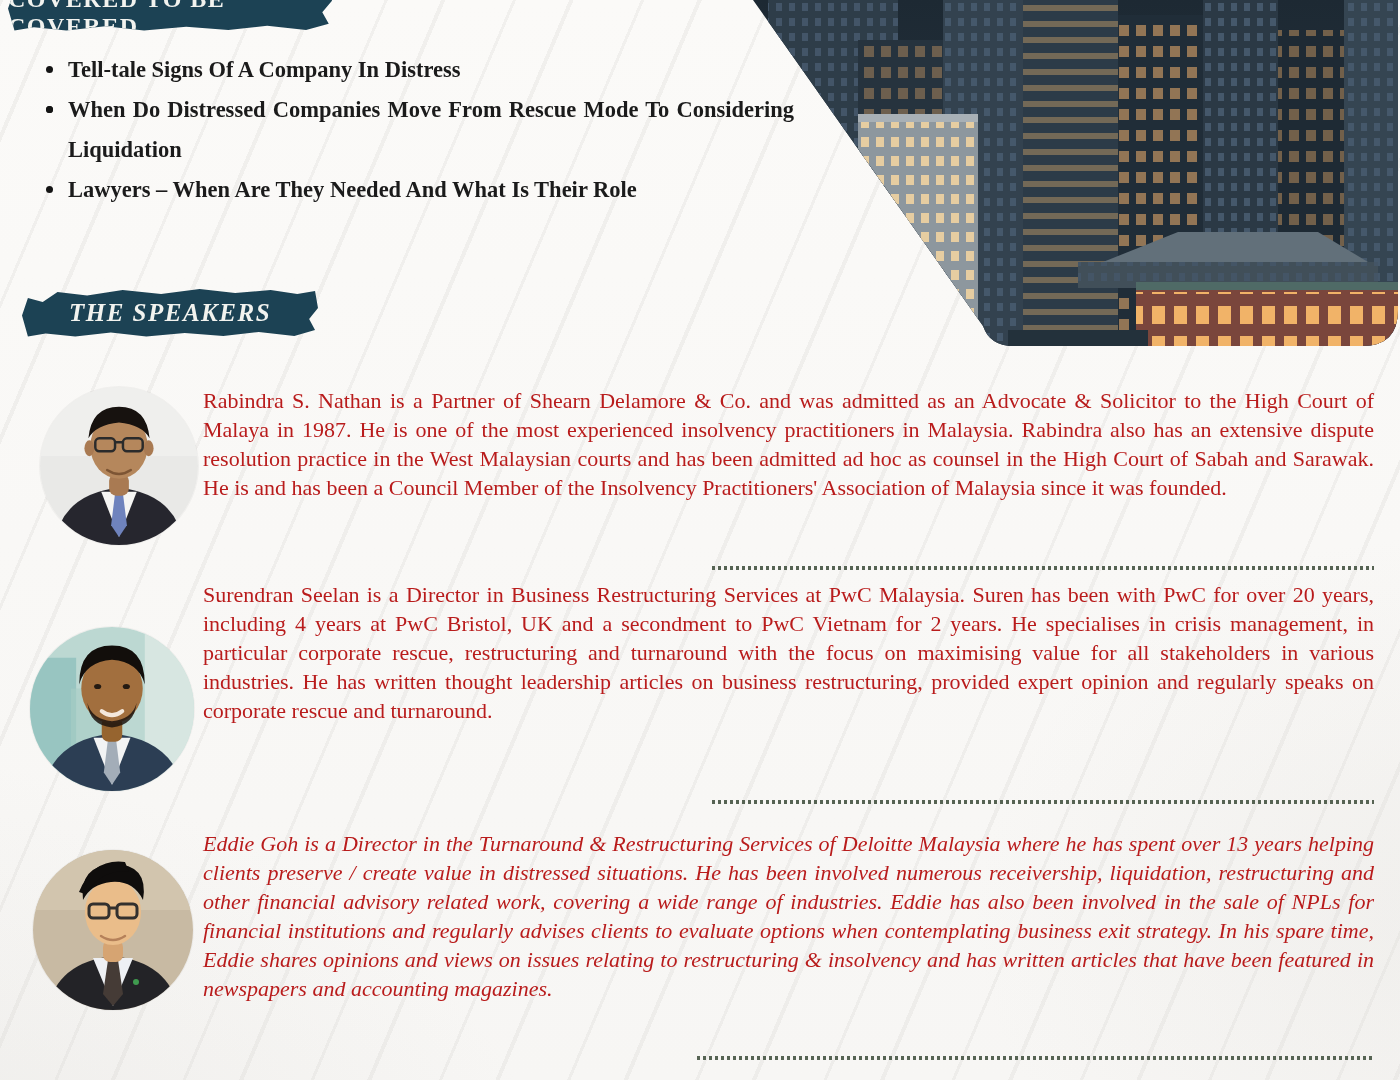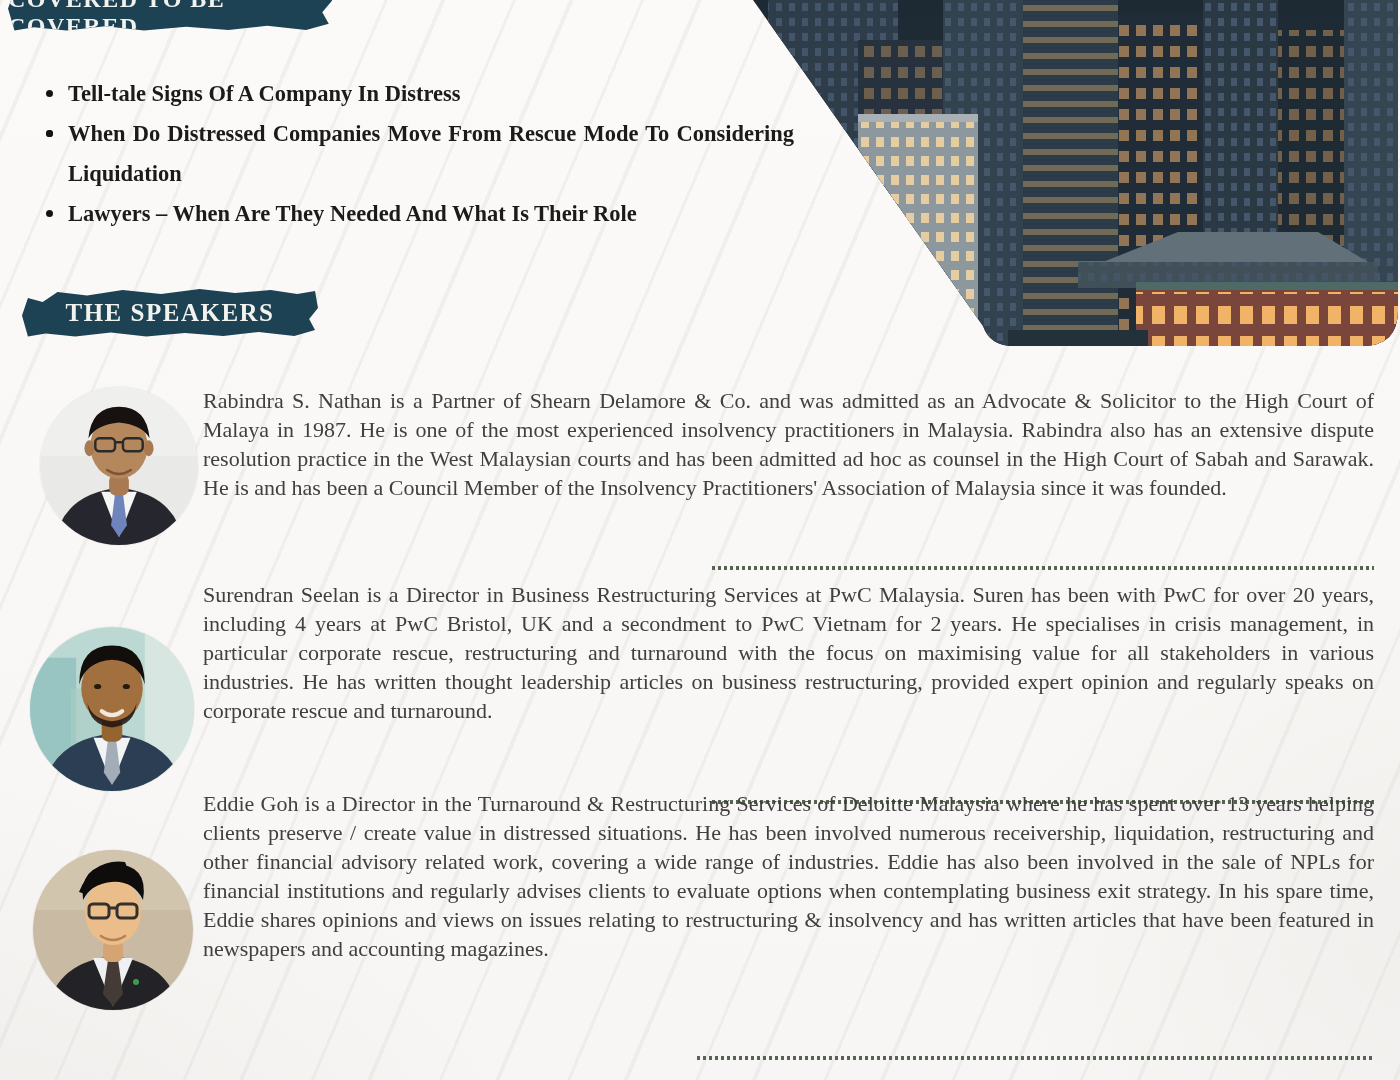--- a/index.html
+++ b/index.html
@@ -31,27 +31,26 @@
     display:flex; align-items:center; justify-content:center;
     color:#f2f3ef;
     font-weight:700;
     letter-spacing:1.5px;
     clip-path:polygon(0% 55%, 2% 20%, 7% 28%, 12% 8%, 22% 15%, 34% 4%, 47% 12%, 60% 2%,
       72% 10%, 84% 4%, 93% 12%, 99% 6%, 100% 40%, 97% 62%, 99% 84%, 92% 96%, 80% 88%,
       68% 96%, 55% 90%, 42% 97%, 30% 89%, 18% 97%, 8% 91%, 2% 97%);
     z-index:3;
   }
   #topics-badge{ left:8px; top:-20px; width:324px; height:52px; font-size:24px; padding-top:14px; }
-  #speakers-badge{ left:22px; top:288px; width:296px; height:50px; font-size:25px; }
+  #speakers-badge{ left:22px; top:288px; width:296px; height:50px; font-size:25px;font-style:italic; }
 
   #topics-list{
     position:absolute; left:42px; top:50px; width:752px;
     list-style:none;
     z-index:2;
-    margin-top:24px;
   }
   #topics-list li{
     position:relative;
     padding-left:26px;
     font-size:22.5px;
     font-weight:700;
     line-height:40px;
     text-align:justify;
   }
   #topics-list li .dot{
@@ -83,26 +82,26 @@
   }
   .speaker-photo svg{ display:block; width:100%; height:100%; }
   #photo-1{ left:40px;  top:387px; width:158px; height:158px; }
   #photo-2{ left:30px;  top:627px; width:164px; height:164px; }
   #photo-3{ left:33px;  top:850px; width:160px; height:160px; }
 
   .bio{
     position:absolute; left:203px; width:1171px;
     font-size:22px; line-height:29px;
     text-align:justify;
-    color:#404040;
+    color:#b91c1c;
     z-index:2;
   }
   #bio-1{ top:386px; }
   #bio-2{ top:580px; }
-  #bio-3{ top:789px; }
+  #bio-3{ top:829px;font-style:italic; }
 </style>
 </head>
 <body>
 
 <div class="brush-badge" id="topics-badge">
   <span>COVERED TO BE COVERED</span>
 </div>
 
 <ul id="topics-list">
   <li><span class="dot"></span><span>Tell-tale Signs Of A Company In Distress</span></li>

